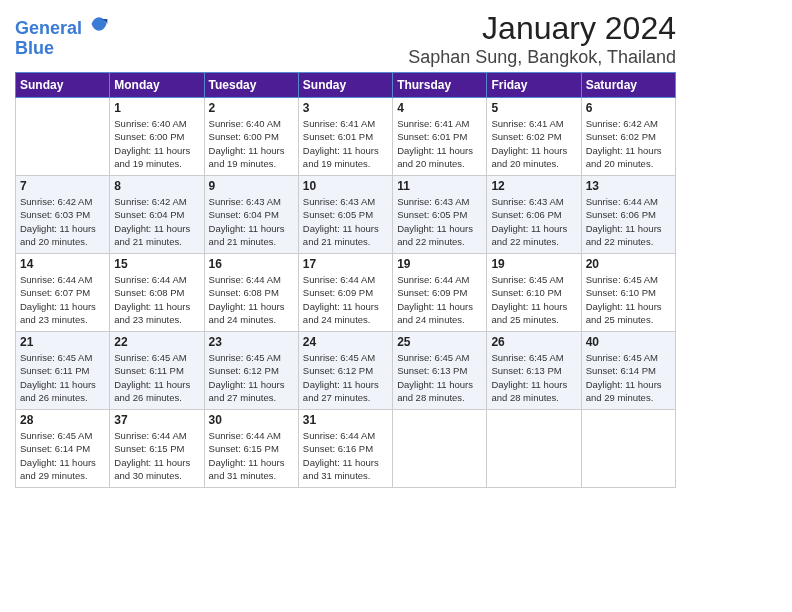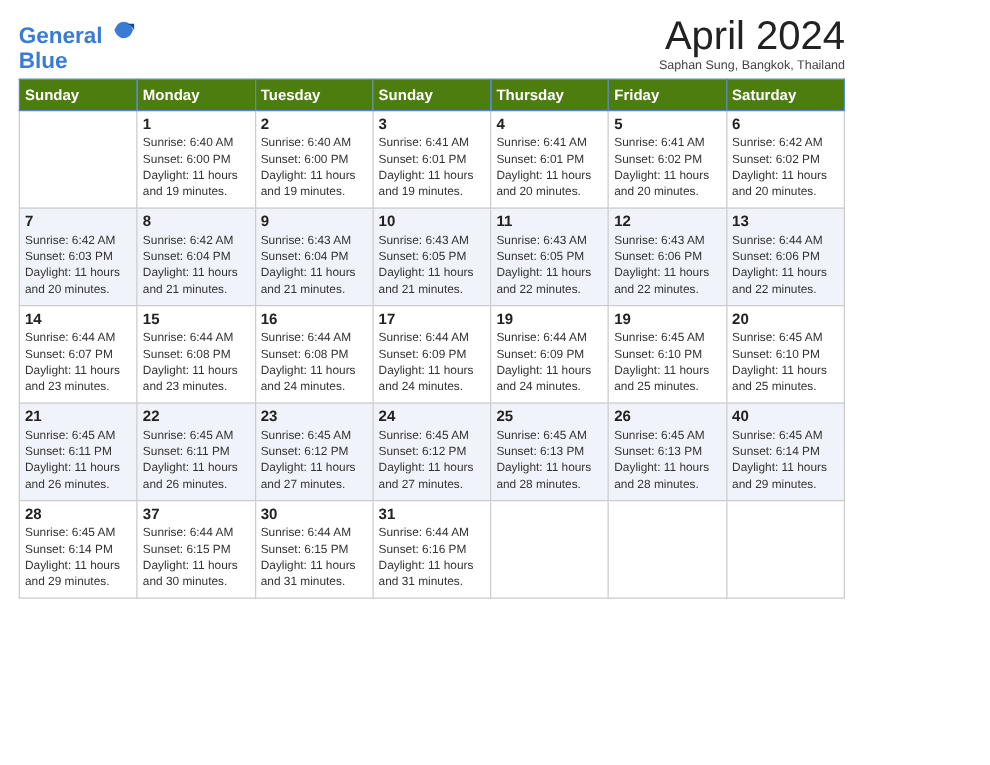--- a/index.html
+++ b/index.html
@@ -41,30 +41,30 @@
     }
     .title-block {
       text-align: right;
     }
     .month-title {
       font-size: 32px;
       font-weight: normal;
       color: #222;
     }
     .location-title {
-      font-size: 10px;
+      font-size: 18px;
       color: #444;
     }
     table {
       width: 100%;
       border-collapse: collapse;
       table-layout: fixed;
     }
     thead tr th {
-      background-color: #4d7c0f;
+      background-color: #4c1d95;
       color: #fff;
       font-size: 12px;
       font-weight: bold;
       padding: 5px 4px;
       text-align: left;
       border: 1px solid #5588cc;
     }
     tbody tr td {
       border: 1px solid #ccc;
       vertical-align: top;
@@ -105,21 +105,21 @@
             <svg class="logo-icon" viewBox="0 0 24 24" fill="#3a7bd5" xmlns="http://www.w3.org/2000/svg">
               <path d="M3 12 Q6 4 12 4 Q18 4 21 12 Q18 20 12 20 Q6 20 3 12Z" fill="#3a7bd5"></path>
               <path d="M14 6 L22 6 L22 12 Q18 6 14 6Z" fill="#1a4a9e"></path>
             </svg>
           </span>
         </div>
         <div class="logo-text" style="color:#3a7bd5;">Blue</div>
       </div>
     </div>
     <div class="title-block">
-      <div class="month-title">April 2024</div>
+      <div class="month-title">January 2024</div>
       <div class="location-title">Saphan Sung, Bangkok, Thailand</div>
     </div>
   </div>
 
   <table>
     <thead>
       <tr>
 
       <th>Sunday</th>
           <th>Monday</th>

